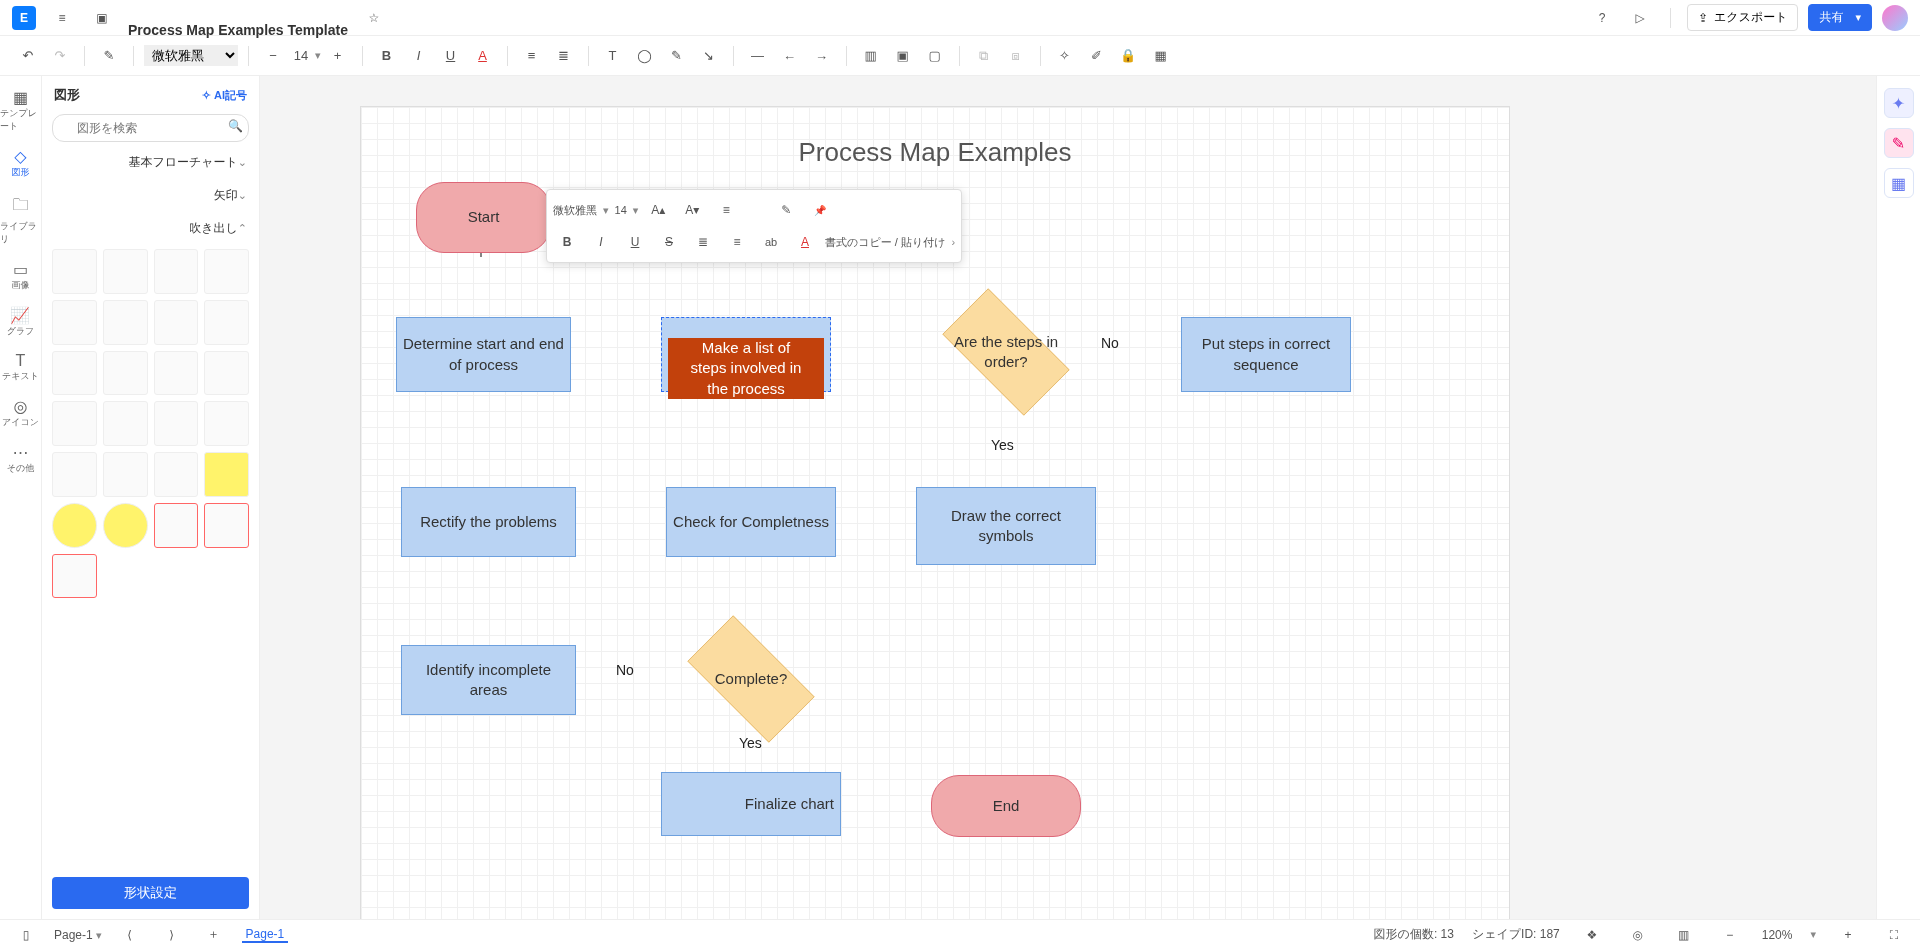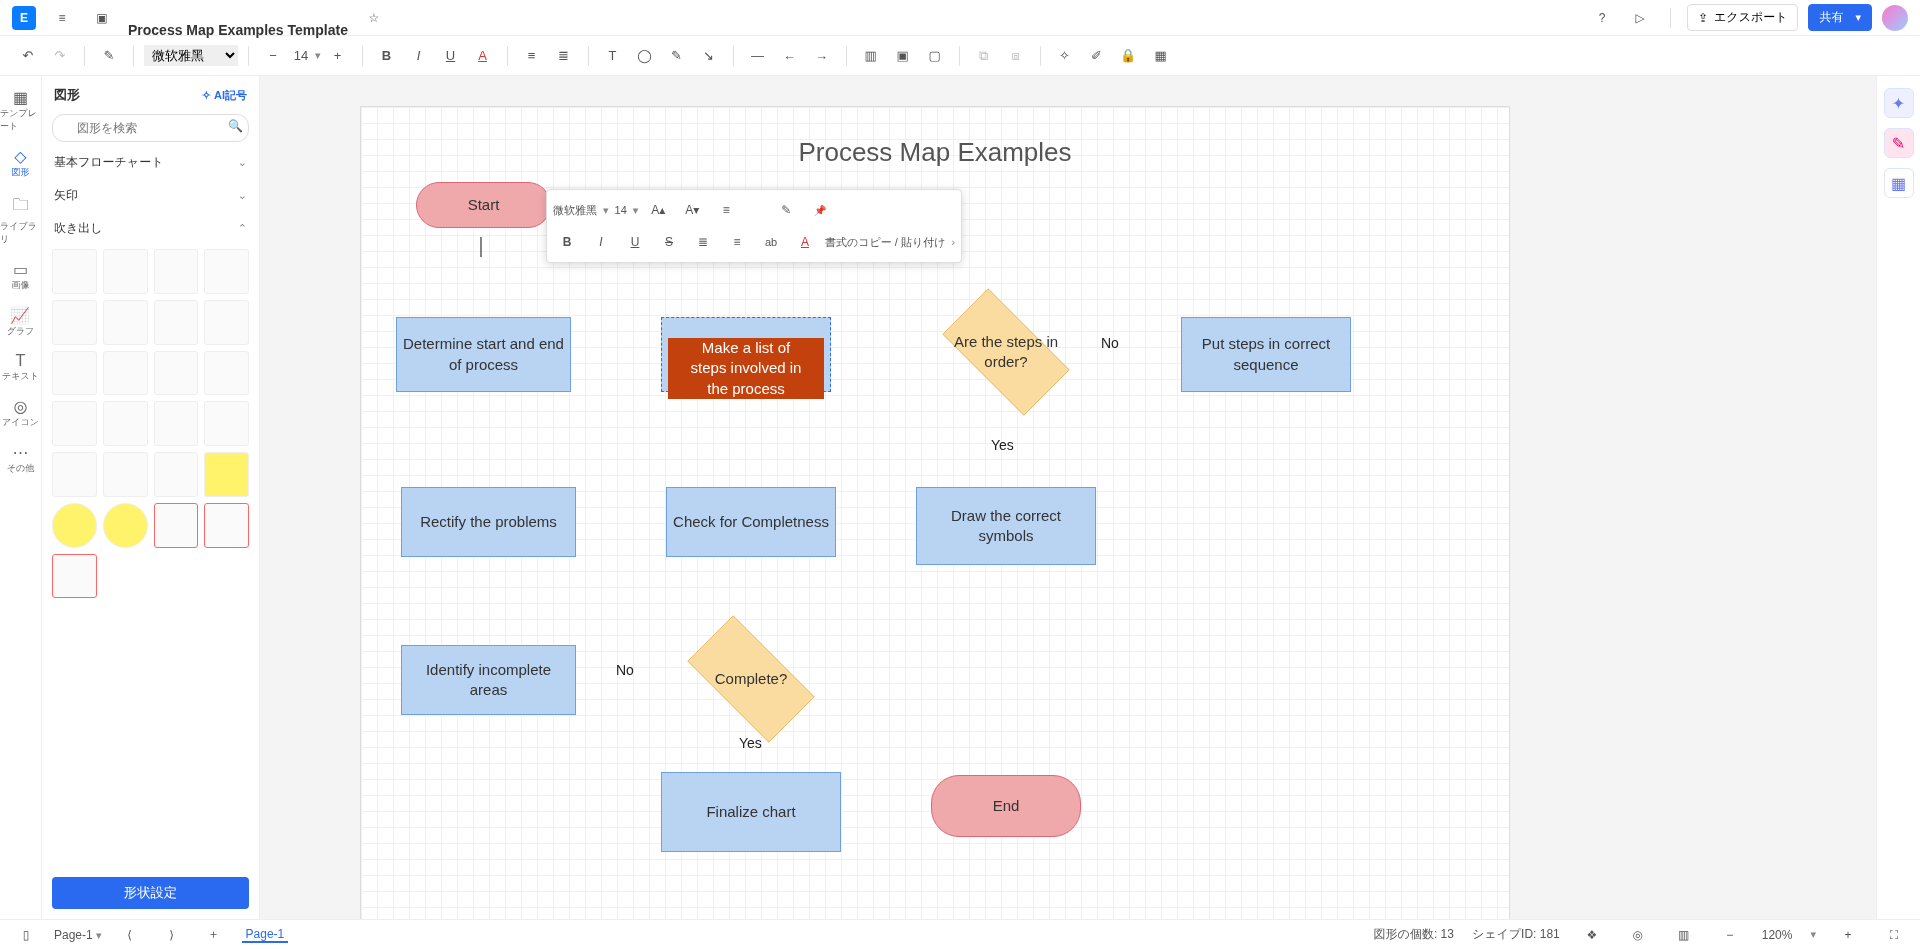--- a/index.html
+++ b/index.html
@@ -32,21 +32,21 @@
 .rail-item.active { color: #2a6af0; }
 .rail-icon { font-size: 16px; }
 
 
 .shapes-panel { width: 218px; background: #fff; border-right: 1px solid #eee; display: flex; flex-direction: column; }
 .sp-header { display: flex; align-items: center; justify-content: space-between; padding: 10px 12px 6px; font-size: 13px; font-weight: 600; }
 .ai-link { color: #2a6af0; font-size: 11px; display: flex; align-items: center; gap: 3px; }
 .sp-search { margin: 4px 10px; position: relative; }
 .sp-search input { width: 100%; padding: 6px 24px 6px 24px; border: 1px solid #ddd; border-radius: 12px; font-size: 12px; }
 .sp-search .sicon { position: absolute; right: 6px; top: 5px; color: #999; }
-.sp-section { padding: 8px 12px; font-size: 12px; display: flex; align-items: center; justify-content: space-between; cursor: pointer; }
+.sp-section { padding: 8px 12px; font-size: 12px; display: flex; align-items: center; justify-content: flex-end; cursor: pointer; }
 .shape-grid { display: grid; grid-template-columns: repeat(4, 1fr); gap: 6px; padding: 4px 10px 10px; }
 .shape-cell { aspect-ratio: 1/1; border: 1px solid #eee; border-radius: 3px; background: #fafafa; cursor: pointer; display:flex;align-items:center;justify-content:center;font-size:8px;color:#aaa; }
 .shape-yellow { background:#fff36b; }
 .shape-yellow-star { background:#fff36b; border-radius:50%; }
 .sp-footer { margin-top: auto; padding: 10px; }
 .sp-btn { width: 100%; background: #2a6af0; color: #fff; border: none; padding: 7px; border-radius: 4px; cursor: pointer; }
 
 
 .canvas-wrap { flex: 1; background: #f4f4f4; display: flex; overflow: hidden; position: relative; }
 .canvas-scroll { flex: 1; overflow: auto; padding: 30px 100px; }
@@ -292,21 +292,21 @@
 
             <path class="arrow-line" d="M310 572 L215 572"></path>
 
             <path class="arrow-line" d="M125 538 L125 450"></path>
 
             <path class="arrow-line" d="M390 616 L390 665"></path>
 
             <path class="arrow-line" d="M480 700 L570 700"></path>
           </svg>
 
-          <div class="node terminator" style="left:55px;top:75px;width:135px;height:46px;">
+          <div class="node terminator" style="left:55px;top:75px;width:135px;height:71px;">
               <span>Start</span>
             </div>
 
           <div class="node process" style="left:35px;top:210px;width:175px;height:75px;">
               <span>Determine start and end of process</span>
             </div>
 
           <div class="node process sel" style="left:300px;top:210px;width:170px;height:75px;">
               <span class="seltext">Make a list of steps involved in the process</span>
             </div>
@@ -334,21 +334,21 @@
 
           <div class="node decision" style="left:310px;top:527px;">
               <div class="diamond"></div>
               <div class="dtext">Complete?</div>
             </div>
 
           <div class="node process" style="left:40px;top:538px;width:175px;height:70px;">
               <span>Identify incomplete areas</span>
             </div>
 
-          <div class="node process" style="left:300px;top:665px;width:180px;height:80px;">
+          <div class="node process" style="left:300px;top:665px;width:180px;height:64px;justify-content:flex-end;">
               <span>Finalize chart</span>
             </div>
 
           <div class="node terminator" style="left:570px;top:668px;width:150px;height:62px;">
               <span>End</span>
             </div>
 
           <div class="conn-label" style="left:740px;top:228px;">No</div>
           <div class="conn-label" style="left:630px;top:330px;">Yes</div>
           <div class="conn-label" style="left:255px;top:555px;">No</div>
@@ -404,21 +404,21 @@
 
   <div class="statusbar">
     <div class="icon-btn">▯</div>
     <div><span>Page-1</span> <span class="chev">▾</span></div>
     <div class="icon-btn">⟨</div>
     <div class="icon-btn">⟩</div>
     <div class="icon-btn">＋</div>
     <span class="page-tab">Page-1</span>
     <div class="right">
       <span><span>図形の個数:</span> <span>13</span></span>
-      <span><span>シェイプID:</span> <span>181</span></span>
+      <span><span>シェイプID:</span> <span>187</span></span>
       <div class="icon-btn">❖</div>
       <div class="icon-btn">◎</div>
       <div class="icon-btn">▥</div>
       <div class="icon-btn">−</div>
       <span>120%</span>
         <span class="chev">▾</span>
       <div class="icon-btn">+</div>
       <div class="icon-btn">⛶</div>
     </div>
   </div>

